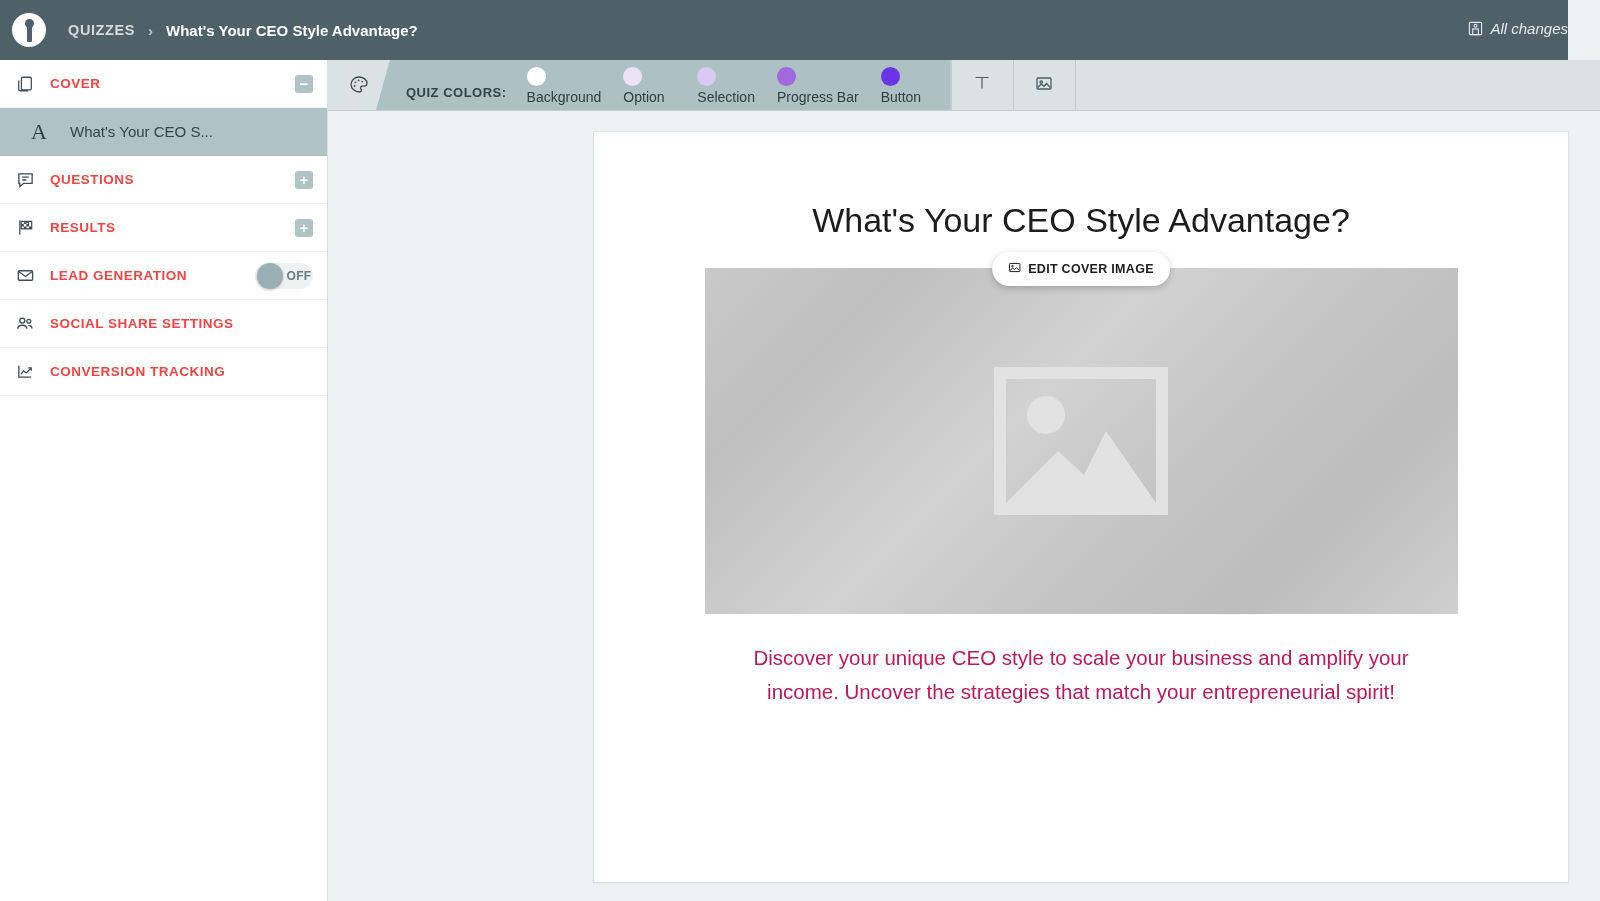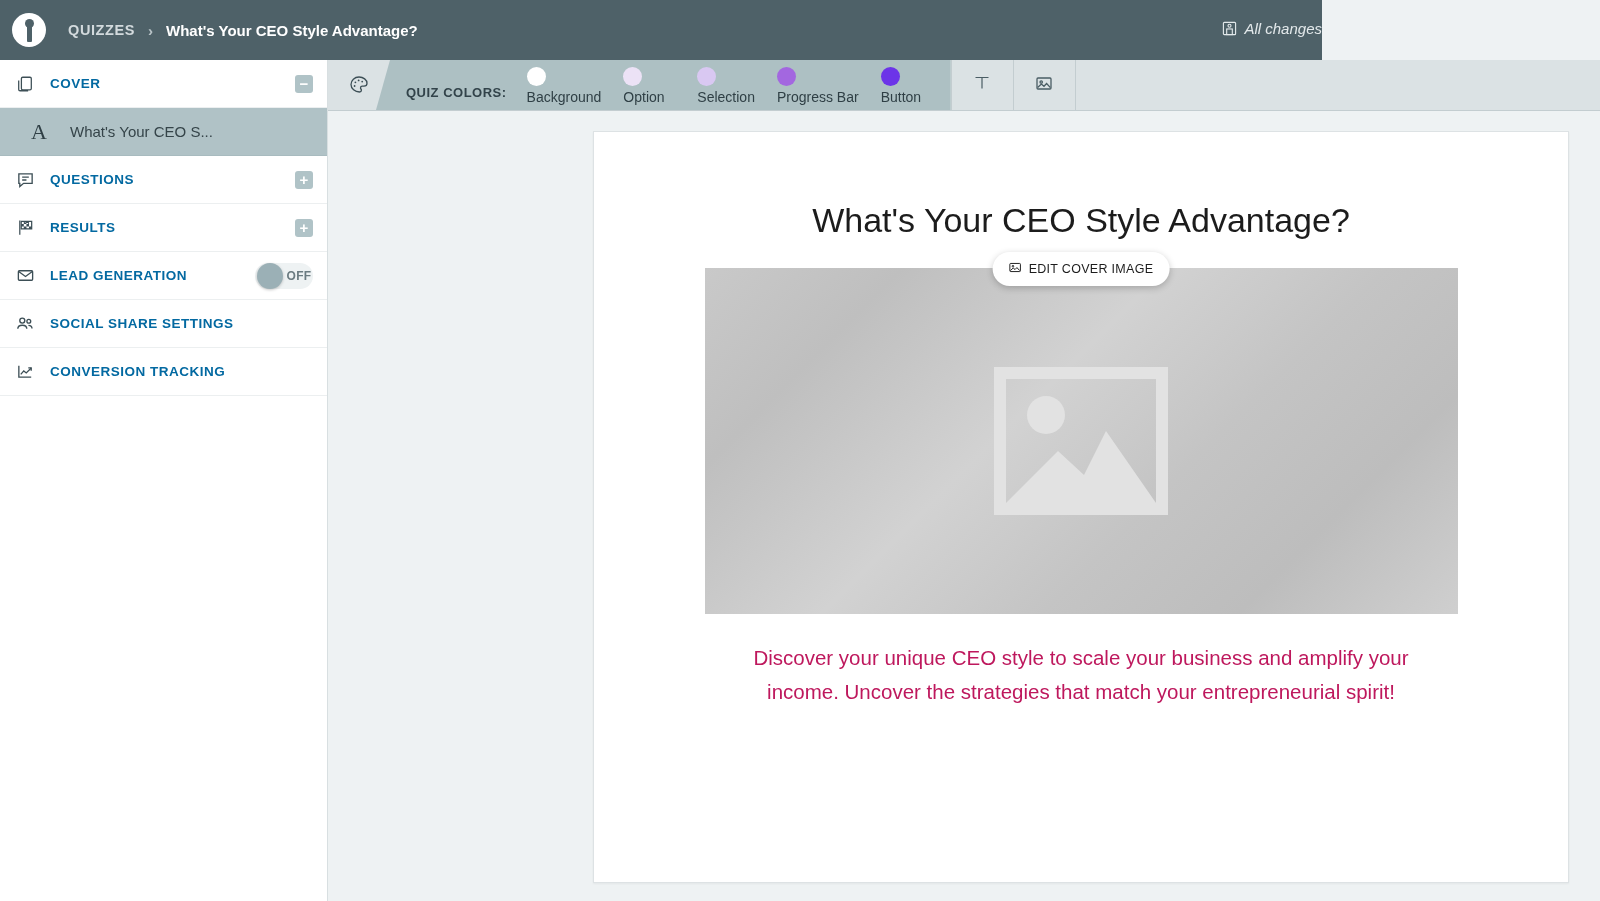--- a/index.html
+++ b/index.html
@@ -6,21 +6,21 @@
   html, body {
     width: 1600px; height: 901px;
     font-family: "Liberation Sans", sans-serif;
     background: #eef2f3;
     overflow: hidden;
   }
 
   
   .topbar {
     position: absolute; top: 0; left: 0;
-    width: 1322px; height: 60px;
+    width: 1568px; height: 60px;
     background: #4e6168;
     display: flex; align-items: center;
   }
   .logo {
     width: 34px; height: 34px; margin-left: 12px;
     border-radius: 50%; background: #ffffff;
     position: relative; flex: none;
   }
   .logo::before {
     content: ""; position: absolute;
@@ -59,21 +59,21 @@
     height: 48px; display: flex; align-items: center;
     padding: 0 14px 0 12px; position: relative;
     border-bottom: 1px solid #eceff0;
   }
   .side-row .sicon {
     width: 26px; flex: none; display: flex;
     align-items: center; justify-content: center; color: #3d4f56;
   }
   .side-label {
     margin-left: 12px; font-size: 13.5px; font-weight: bold;
-    color: #0369a1; letter-spacing: .5px;
+    color: #ef4444; letter-spacing: .5px;
   }
   .pm-btn {
     position: absolute; right: 14px; top: 50%;
     transform: translateY(-50%);
     width: 18px; height: 18px; border-radius: 3px;
     background: #b0c3c7; color: #fff;
     display: flex; align-items: center; justify-content: center;
     font-size: 15px; font-weight: bold; line-height: 1;
     cursor: pointer; user-select: none;
   }
@@ -169,21 +169,21 @@
     font-weight: normal; margin-top: 68px; padding: 0 60px;
     line-height: 1.2;
   }
   .cover-wrap { position: relative; margin-top: 27px; }
   .edit-cover {
     position: absolute; left: 50%; top: -16px;
     transform: translateX(-50%);
     background: #fff; border-radius: 18px;
     box-shadow: 0 2px 7px rgba(0,0,0,.22);
     padding: 9px 16px; display: flex; align-items: center; gap: 7px;
-    font-size: 12.5px; font-weight: normal; color: #1d1d1d;
+    font-size: 12.5px; font-weight: bold; color: #1d1d1d;
     letter-spacing: .3px; white-space: nowrap; cursor: pointer; z-index: 5;
   }
   .cover-img {
     margin: 0 auto; width: 753px; height: 346px;
     background: linear-gradient(135deg,#c9c9c9 0%,#bfbfbf 18%,#d2d2d2 42%,#c4c4c4 62%,#bdbdbd 80%,#cfcfcf 100%);
     display: flex; align-items: center; justify-content: center;
   }
   .ph-frame {
     width: 174px; height: 148px; border: 12px solid #e2e2e2;
     position: relative; overflow: hidden; background: transparent;

